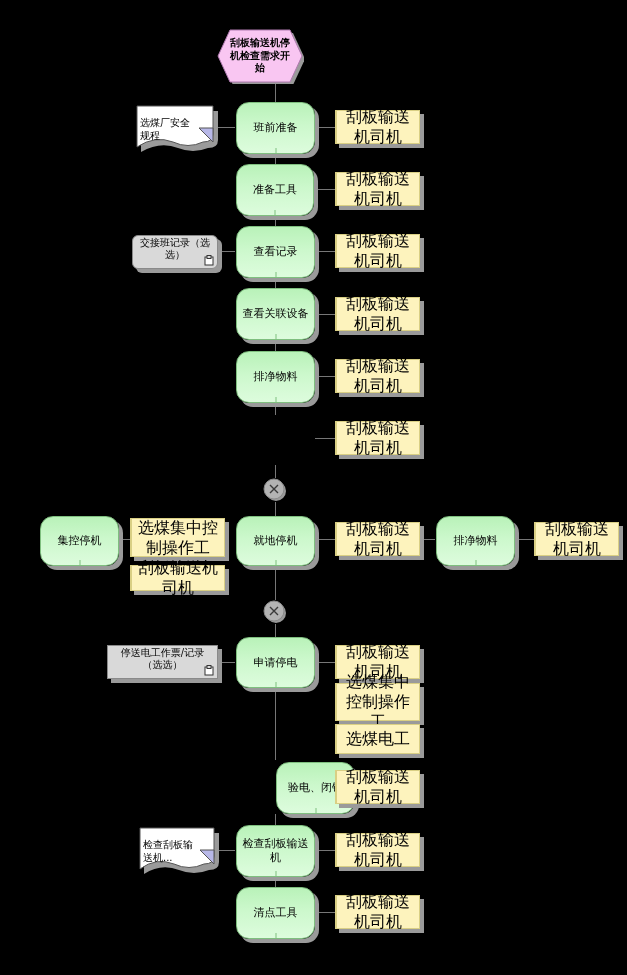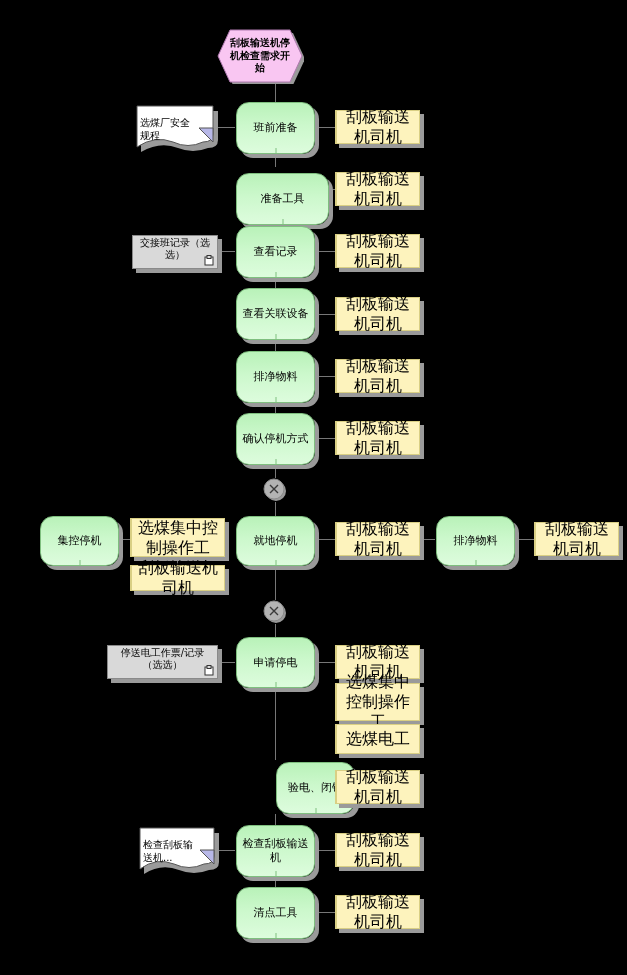--- a/index.html
+++ b/index.html
@@ -111,21 +111,21 @@
 
   <div class="node doc" style="left:135px;top:104px;width:82px;height:48px;">
     <svg class="docsvg" width="86" height="52" viewBox="0 0 86 52">
       <path d="M3,3 L80,3 L80,32 Q80,40 70,40 Q55,46 40,40 Q22,33 3,44 Z" fill="#9a9a9a" transform="translate(3,4)"></path>
       <path d="M2,2 L78,2 L78,30 Q78,38 68,38 Q53,45 38,38 Q20,31 2,43 Z" fill="#ffffff" stroke="#555555" stroke-width="1"></path>
       <polygon points="64,24 78,24 78,38" fill="#b8b8e8" stroke="#555555" stroke-width="1"></polygon>
     </svg>
     <div class="doctext">选煤厂安全规程</div>
   </div>
 
-  <div class="node data" style="left:132px;top:235px;width:86px;height:34px;">
+  <div class="node data" style="left:132px;top:235px;width:86px;height:34px;border-radius:6px;">
     <span>交接班记录（选选）</span>
     <svg class="clip" viewBox="0 0 10 11">
       <rect x="1" y="2" width="8" height="8" fill="#ffffff" stroke="#333" stroke-width="1"></rect>
       <rect x="3" y="0.5" width="4" height="3" fill="#d9d9d9" stroke="#333" stroke-width="1"></rect>
     </svg>
   </div>
 
   <div class="node data" style="left:107px;top:645px;width:111px;height:34px;">
     <span>停送电工作票/记录（选选）</span>
     <svg class="clip" viewBox="0 0 10 11">
@@ -154,35 +154,32 @@
     <svg width="24" height="24" viewBox="0 0 24 24">
       <circle cx="13" cy="13" r="10" fill="#9a9a9a"></circle>
       <circle cx="11" cy="11" r="10" fill="#b3b3b3" stroke="#8a8a8a" stroke-width="1"></circle>
       <path d="M7,7 L15,15 M15,7 L7,15" stroke="#3a3a3a" stroke-width="1.4" fill="none"></path>
     </svg>
   </div>
 
   <div class="node task" style="left:236px;top:102px;width:79px;height:52px;">
     <span>班前准备</span>
   </div>
-  <div class="node task" style="left:236px;top:173px;width:93px;height:52px;">
+  <div class="node task" style="left:236px;top:164px;width:78px;height:52px;">
     <span>准备工具</span>
   </div>
   <div class="node task" style="left:236px;top:226px;width:79px;height:52px;">
     <span>查看记录</span>
   </div>
   <div class="node task" style="left:236px;top:288px;width:79px;height:52px;">
     <span>查看关联设备</span>
   </div>
   <div class="node task" style="left:236px;top:351px;width:79px;height:52px;">
     <span>排净物料</span>
   </div>
-  <div class="node task" style="left:236px;top:413px;width:79px;height:52px;">
-    <span>确认停机方式</span>
-  </div>
 
   <div class="node task" style="left:40px;top:516px;width:79px;height:50px;">
     <span>集控停机</span>
   </div>
   <div class="node task" style="left:236px;top:516px;width:79px;height:50px;">
     <span>就地停机</span>
   </div>
   <div class="node task" style="left:436px;top:516px;width:79px;height:50px;">
     <span>排净物料</span>
   </div>

